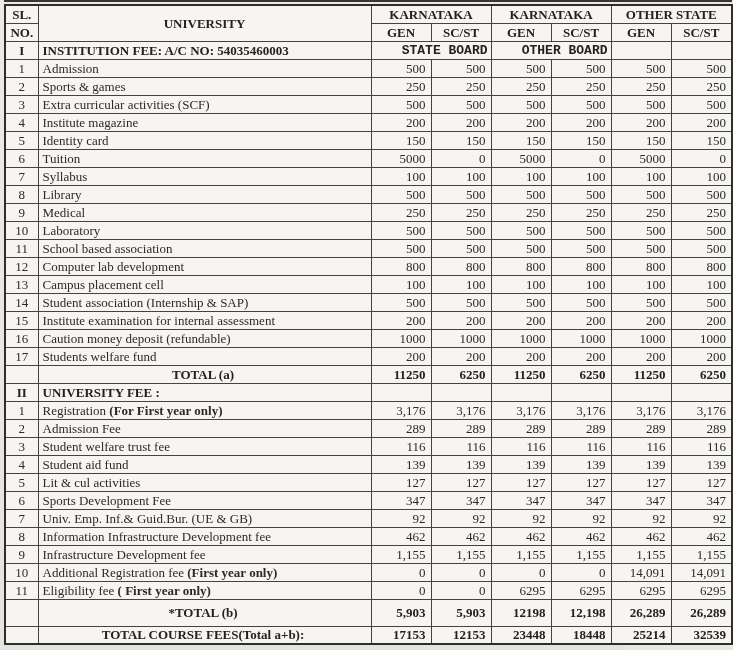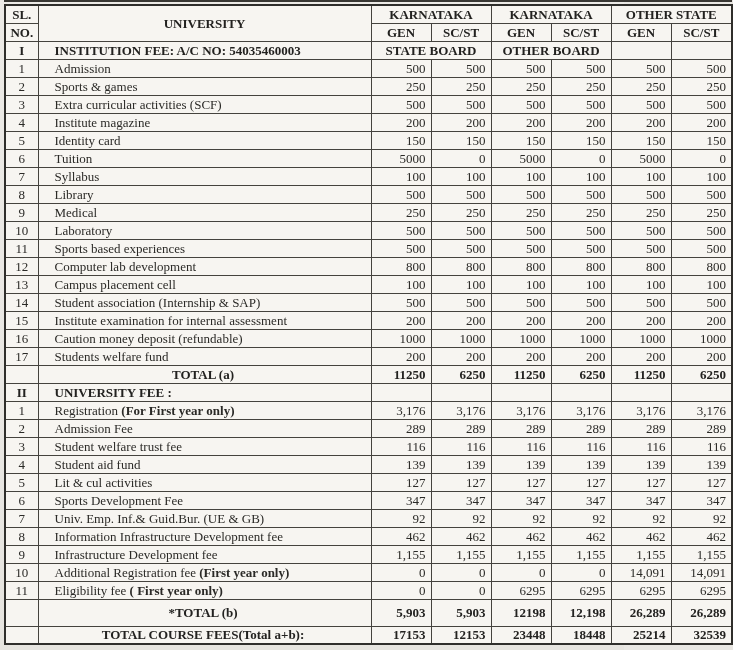--- a/index.html
+++ b/index.html
@@ -37,23 +37,23 @@
     white-space: nowrap;
     overflow: hidden;
     vertical-align: middle;
   }
   .fee-table th { font-weight: bold; text-align: center; color: #232220; }
   .fee-table tr { height: 18px; }
   .fee-table tr.tall { height: 27px; }
   .fee-table tr.grand { height: 17px; margin-top: 24px; }
   td.sl { text-align: center; padding: 0 1px; }
   td.val { text-align: right; padding-right: 5px; }
-  td.lbl { padding-left: 16px; margin-top: 42px; }
+  td.lbl { padding-left: 4px; margin-top: 42px; }
   .b, td.b { font-weight: bold; color: #232220; }
-  .c { text-align: center; }
+  .c { text-align: right; font-family: Liberation Mono, monospace; }
   td.total-label { text-align: center; font-weight: bold; padding-right: 6px; color: #232220; }
   tr.total td.val, tr.grand td.val { font-weight: bold; color: #232220; }
   tr.grand td { border-bottom: 2px solid #2f2e2b; }
 </style>
 </head>
 <body>
 
 <div class="page">
   <div class="top-edge"></div>
 
@@ -190,21 +190,21 @@
           <td class="lbl"><span>Laboratory</span></td>
           <td class="val">500</td>
           <td class="val">500</td>
           <td class="val">500</td>
           <td class="val">500</td>
           <td class="val">500</td>
           <td class="val">500</td>
         </tr>
         <tr class="item">
           <td class="sl">11</td>
-          <td class="lbl"><span>Sports based experiences</span></td>
+          <td class="lbl"><span>School based association</span></td>
           <td class="val">500</td>
           <td class="val">500</td>
           <td class="val">500</td>
           <td class="val">500</td>
           <td class="val">500</td>
           <td class="val">500</td>
         </tr>
         <tr class="item">
           <td class="sl">12</td>
           <td class="lbl"><span>Computer lab development</span></td>

